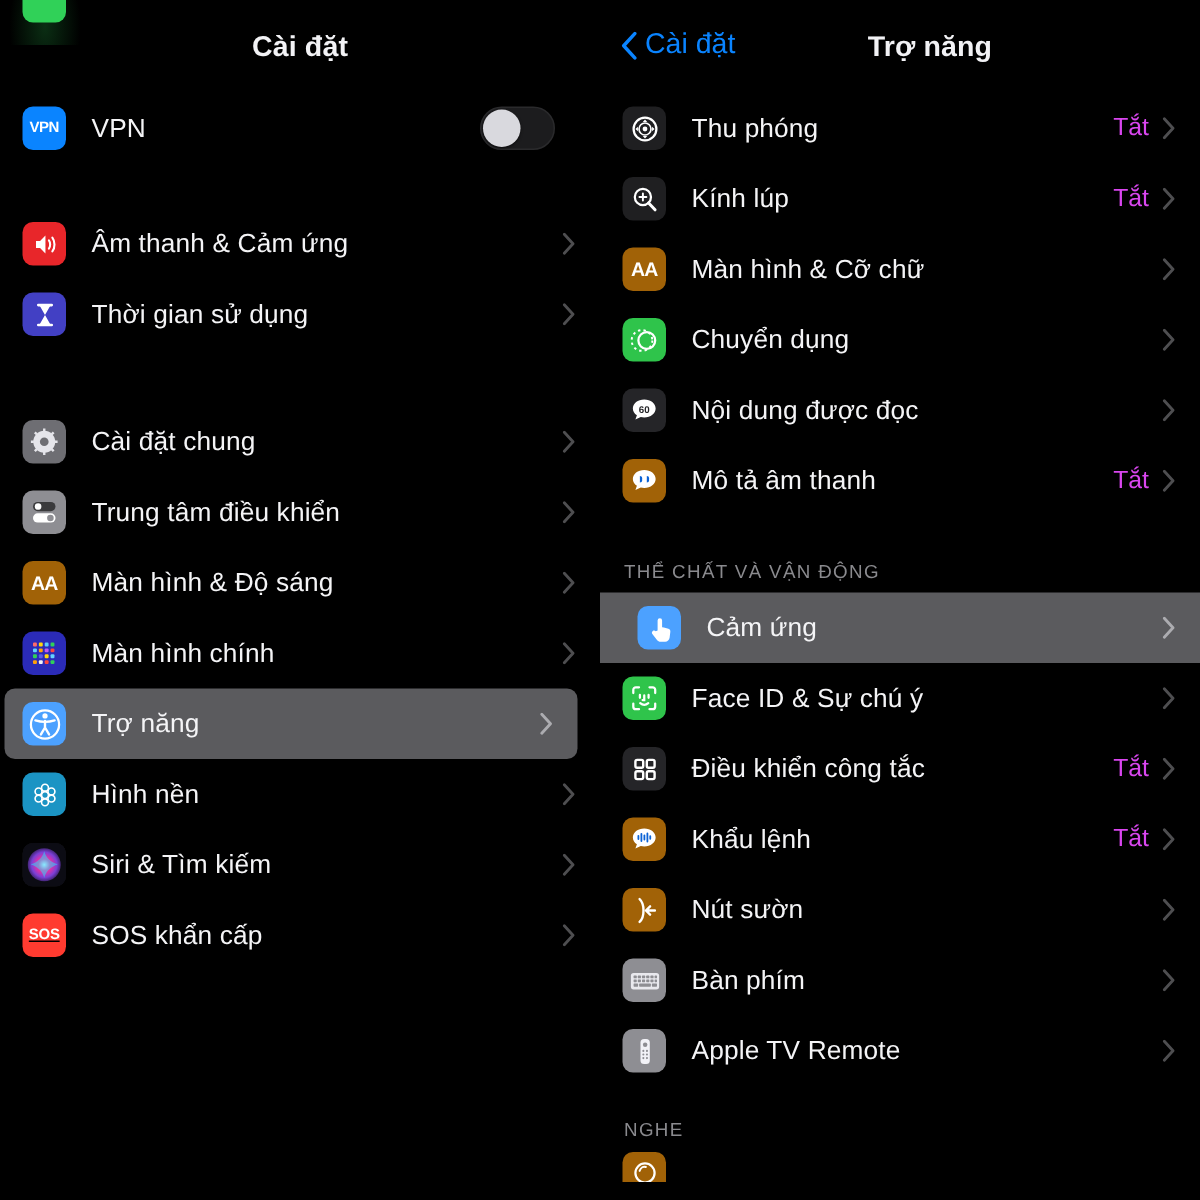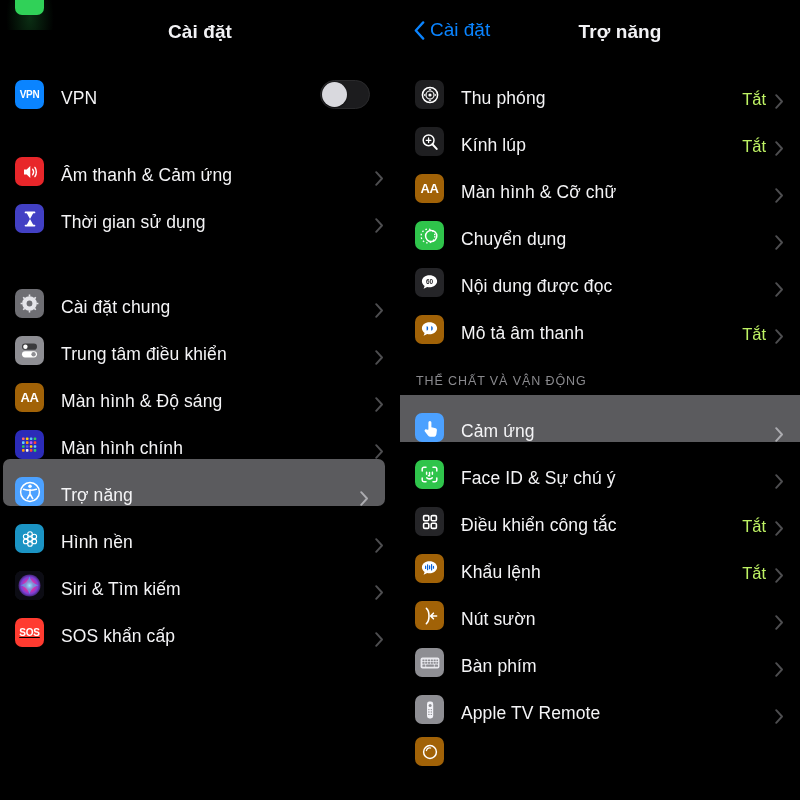--- a/index.html
+++ b/index.html
@@ -28,46 +28,46 @@
     color:#0a84ff;font-size:19px;cursor:pointer;
   }
   .back-chev{
     width:11px;height:19px;position:relative;flex:0 0 auto;
   }
   .back-chev svg{display:block;}
 
   
   .list{position:relative;}
   .row{
-    position:relative;display:flex;align-items:flex-end;
+    position:relative;display:flex;align-items:center;
     height:47px;box-sizing:border-box;
     padding-left:15px;
     cursor:pointer;
   }
   .row.selected{
     background:#5b5b5e;
     border-radius:7px;
     margin:0 15px 0 3px;
     padding-left:12px;
   }
   .pane-right .row.selected{
-    background:#5b5b5e;border-radius:0;margin:0;padding-left:15px;
+    background:#5b5b5e;border-radius:0;margin:0;padding-left:25px;
   }
   .row .icon{
     width:29px;height:29px;border-radius:7px;flex:0 0 auto;
     display:flex;align-items:center;justify-content:center;
     overflow:hidden;position:relative;
   }
   .row .label{
     margin-left:17px;color:#f4f4f6;font-size:17.5px;white-space:nowrap;
     letter-spacing:.1px;
   }
   .row .spacer{flex:1 1 auto;}
   .row .value{
-    color:#bef264;font-size:16.5px;margin-right:9px;white-space:nowrap;
+    color:#d946ef;font-size:16.5px;margin-right:9px;white-space:nowrap;
   }
   .row.selected .value{color:#c7c7cc;}
   .chev{
     width:9px;height:15px;margin-right:16px;flex:0 0 auto;opacity:.55;
   }
   .row.selected .chev{opacity:.75;}
   .chev svg{display:block;}
 
   
   .gap-sm{height:22px;}
@@ -635,20 +635,21 @@
         <div class="value"></div>
         <div class="chev">
             <svg width="9" height="15" viewBox="0 0 9 15">
               <path d="M1.2 1.2L7 7.5 1.2 13.8" fill="none" stroke="#8e8e93" stroke-width="1.9" stroke-linecap="round" stroke-linejoin="round"></path>
             </svg>
           </div>
       </div>
     </div>
 
     <div class="gap-sm"></div>
+    <div class="sect">NGHE</div>
 
     <div class="list">
       <div class="row" style="height:20px;">
         <div class="icon g-blue-d" style="margin-top:10px;">
           <svg width="20" height="20" viewBox="0 0 20 20">
             <circle cx="10" cy="10" r="6.4" fill="none" stroke="#fff" stroke-width="1.5"></circle>
             <path d="M6.4 8.6c.8-2.4 2.6-3.2 4.2-2.6" fill="none" stroke="#fff" stroke-width="1.3" stroke-linecap="round"></path>
           </svg>
         </div>
       </div>

